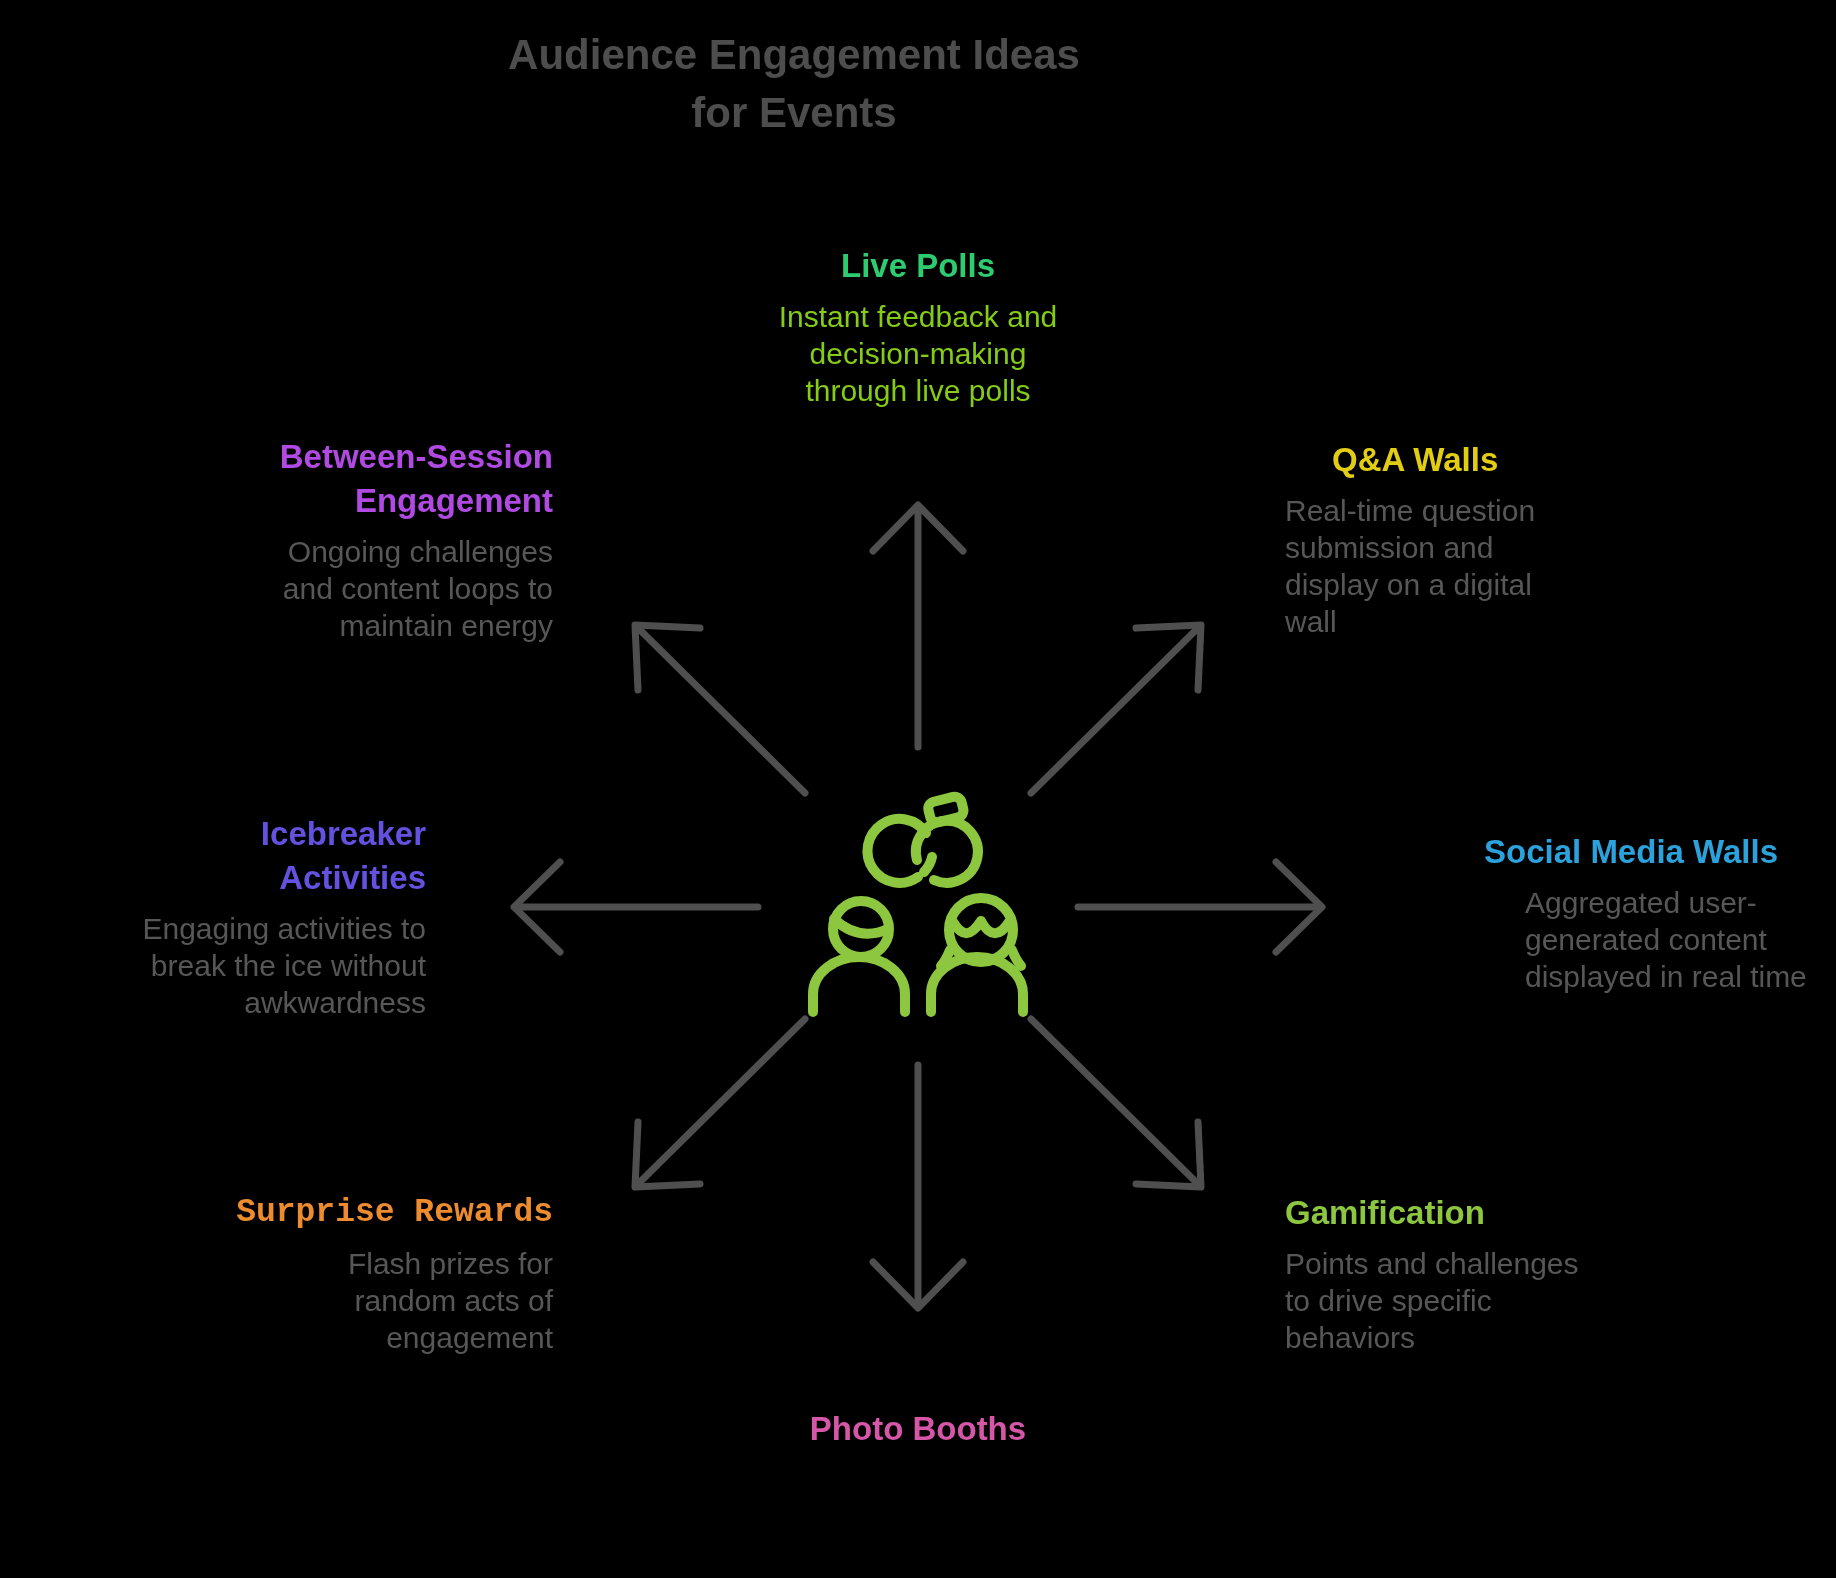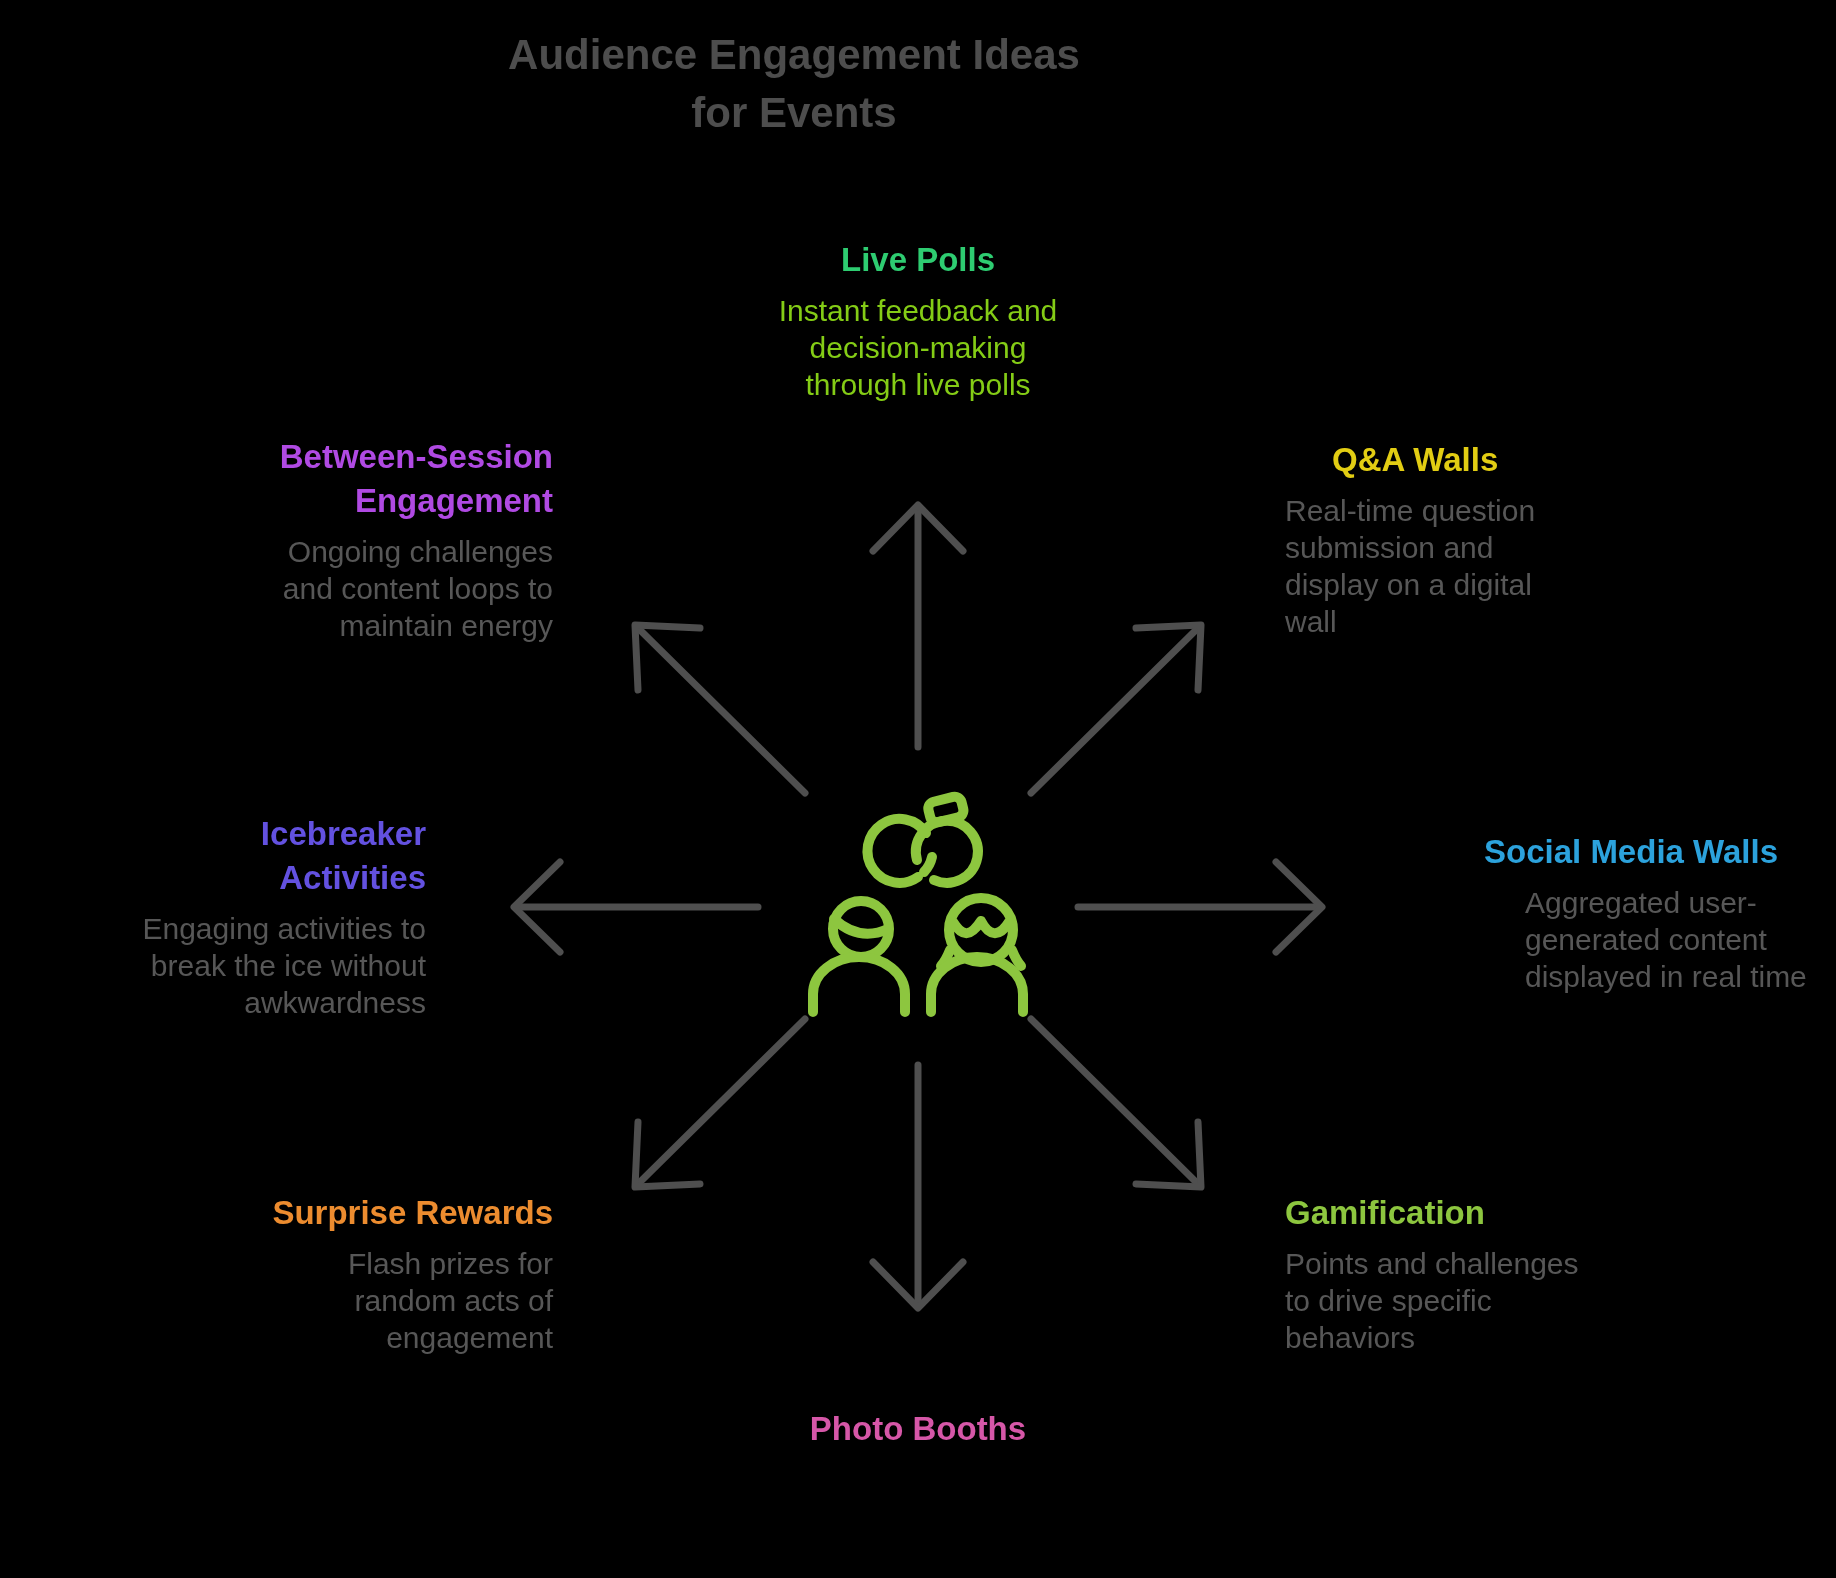--- a/index.html
+++ b/index.html
@@ -97,21 +97,21 @@
     </g>
     <g>
       <circle cx="181" cy="142" r="32"></circle>
       <path d="M153 134 C163 150 171 148 181 133 C189 148 199 150 209 134"></path>
       <path d="M150 162 Q146 172 141 178"></path>
       <path d="M212 162 Q216 172 221 178"></path>
       <path d="M131 224 L131 206 A46 37 0 0 1 223 206 L223 224"></path>
     </g>
   </svg>
 
-  <div class="node align-center" style="left:738px;top:238px;width:360px;text-decoration:underline;">
+  <div class="node align-center" style="left:738px;top:244px;width:360px;text-decoration:underline;">
     <div class="node-heading" style="color: rgb(46, 204, 113);">Live Polls</div>
     <div class="node-desc" style="color: #84cc16; margin-top: 7px;">Instant feedback and
 decision-making
 through live polls</div>
   </div>
 
   <div class="node align-left" style="left:1285px;top:438px;width:300px;">
     <div class="node-heading" style="color: rgb(226, 205, 19); margin-left: 47px;">Q&amp;A Walls</div>
     <div class="node-desc" style="color: rgb(87, 87, 87);">Real-time question
 submission and
@@ -131,21 +131,21 @@
     <div class="node-desc" style="color: rgb(87, 87, 87);">Points and challenges
 to drive specific
 behaviors</div>
   </div>
 
   <div class="node align-center" style="left:698px;top:1407px;width:440px;">
     <div class="node-heading" style="color: rgb(214, 87, 168);">Photo Booths</div>
   </div>
 
   <div class="node align-right" style="left:233px;top:1191px;width:320px;">
-    <div class="node-heading" style="color: rgb(236, 140, 47);">Surprise Rewards</div>
+    <div class="node-heading" style="color: rgb(236, 140, 47); font-family: Liberation Mono, monospace;">Surprise Rewards</div>
     <div class="node-desc" style="color: rgb(87, 87, 87);">Flash prizes for
 random acts of
 engagement</div>
   </div>
 
   <div class="node align-right" style="left:106px;top:812px;width:320px;">
     <div class="node-heading" style="color: rgb(99, 81, 224);">Icebreaker
 Activities</div>
     <div class="node-desc" style="color: rgb(87, 87, 87);">Engaging activities to
 break the ice without

